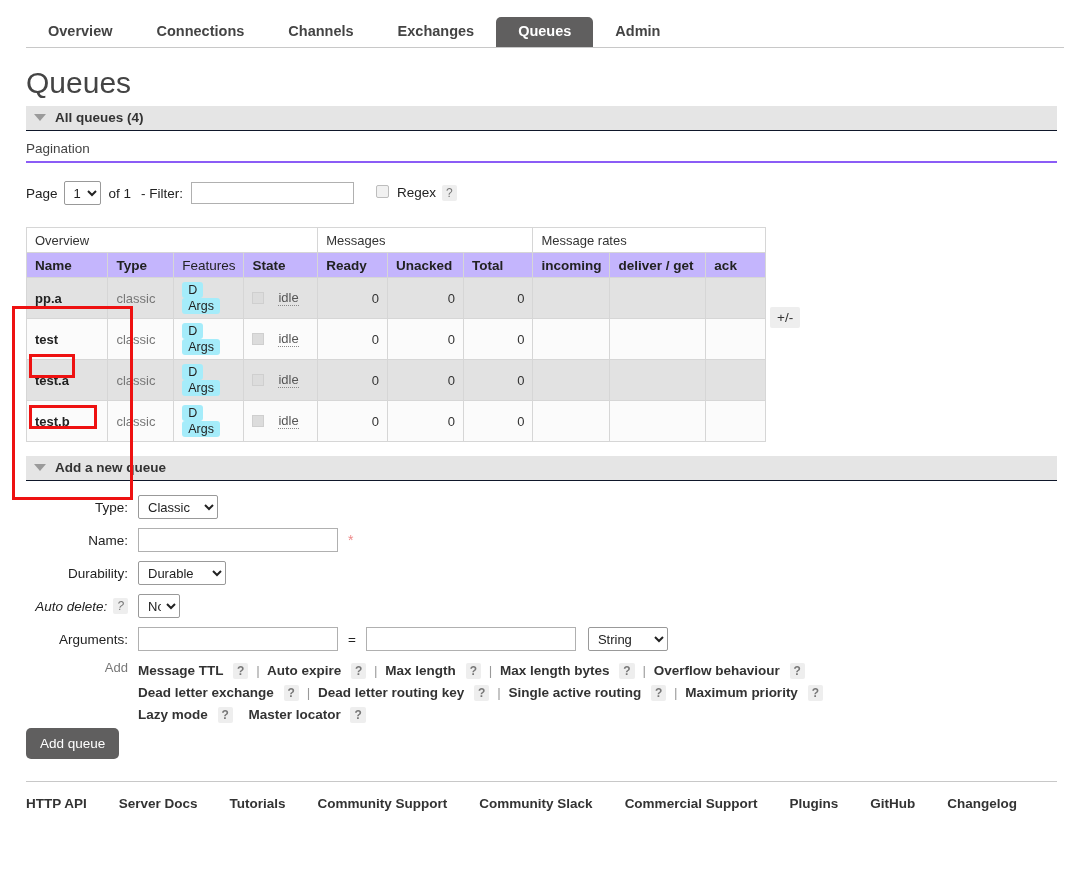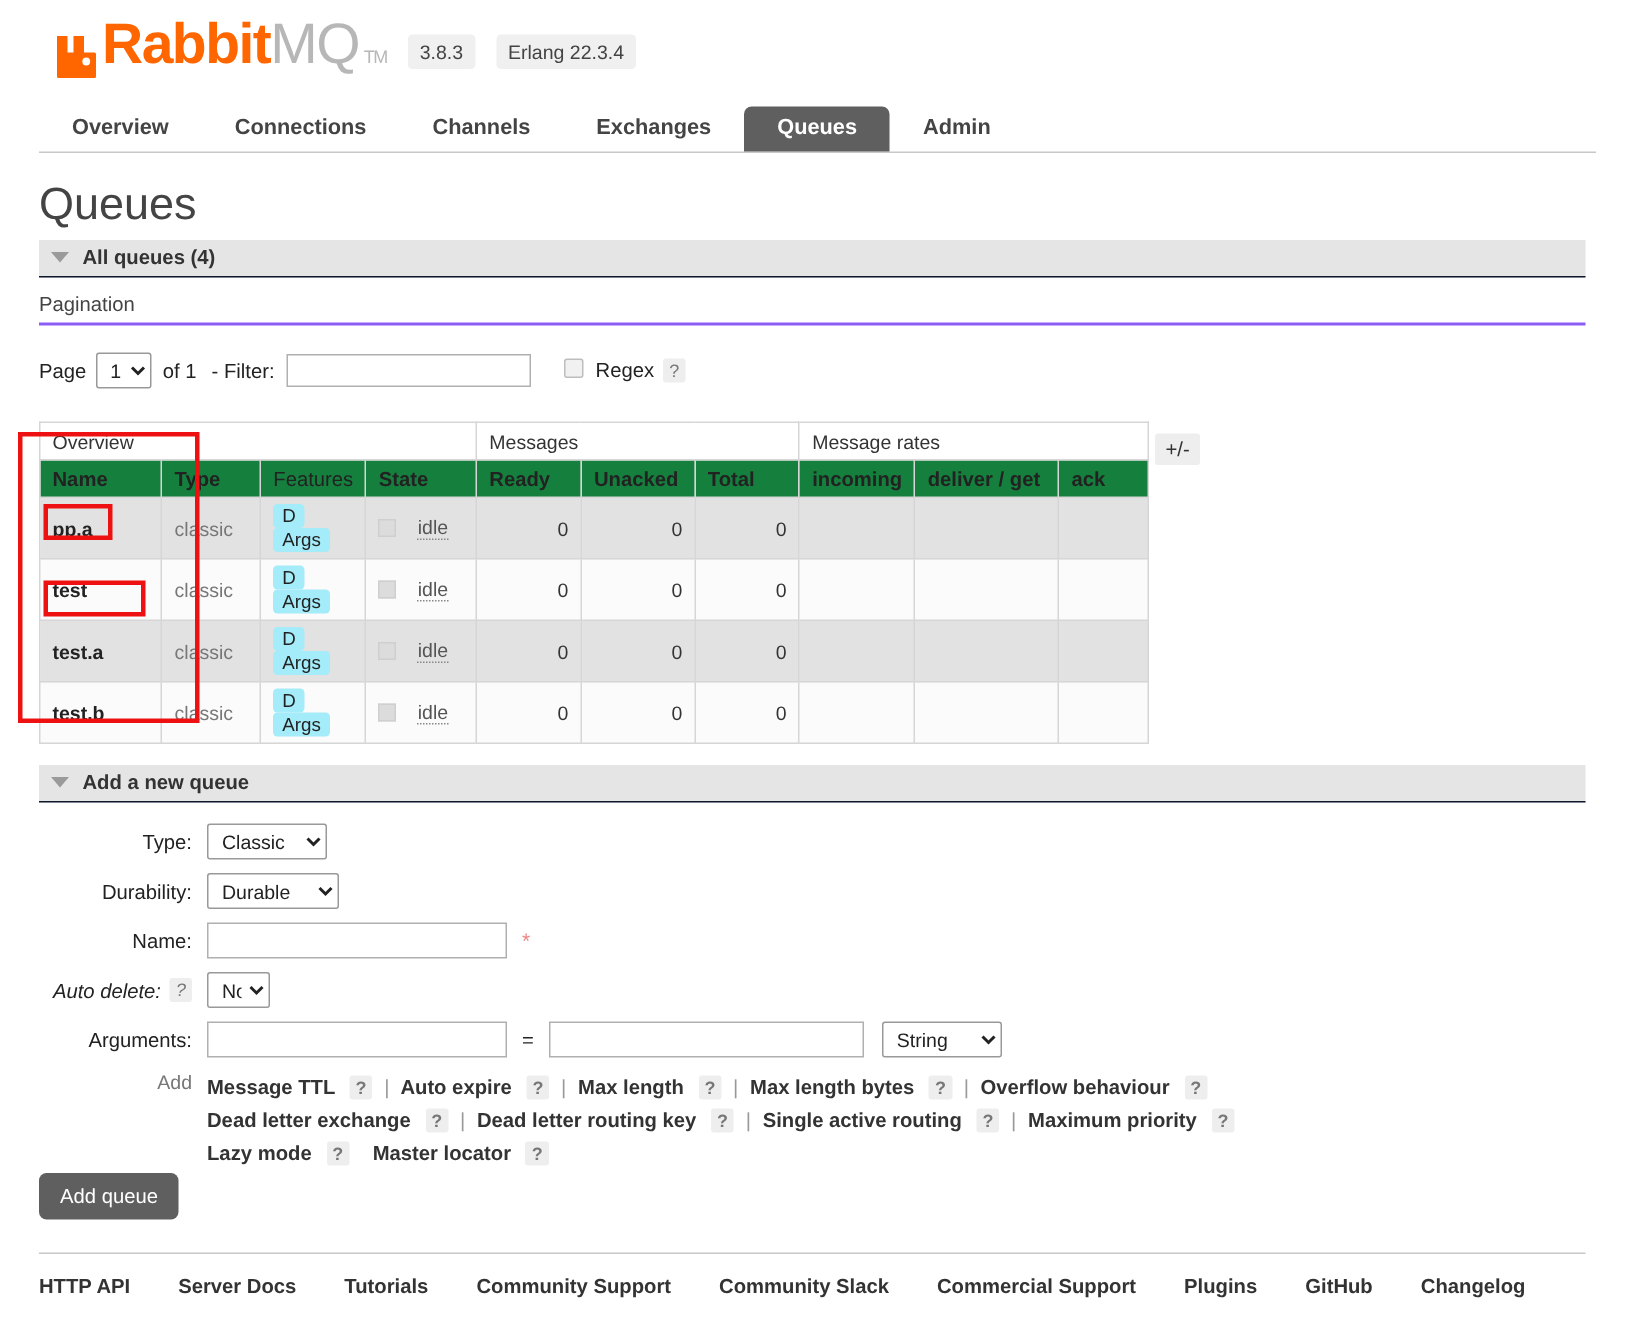--- a/index.html
+++ b/index.html
@@ -98,21 +98,21 @@
     font-size: 13px; color: #222; width: 740px;
   }
   table.queues th, table.queues td {
     border: 1px solid #d6d6d6; padding: 4px 8px; height: 25px;
   }
   tr.grp th {
     font-weight: normal; font-size: 13px; text-align: left;
     color: #333; background: #ffffff; padding: 4px 8px;
   }
   tr.cols th {
-    font-weight: bold; text-align: left; background: #15803d;
+    font-weight: bold; text-align: left; background: #c4b5fd;
     font-size: 13.5px; white-space: nowrap;
   }
   tr.cols th.feat { font-weight: normal; }
   tr.cols th.num { text-align: left; }
   td.name { font-weight: bold; }
   td.type { color: #777; }
   td.num { text-align: right; color: #333; }
   tr.alt td { background: #e2e2e2; }
   tr.plain td { background: #fbfbfb; }
   .badge {
@@ -170,35 +170,20 @@
   }
 
   
   .anno { position: absolute; border: 3px solid #ee1111; pointer-events: none; }
 </style>
 </head>
 <body>
 
 <div id="page">
 
-  <div class="header">
-    <div class="logo-wrap">
-      <svg class="logo-icon" viewBox="0 0 30 32">
-        <path d="M2,2 H9 V13 H13 V2 H20 V13 H27 A1,1 0 0 1 28,14 V29 A1,1 0 0 1 27,30 H3 A1,1 0 0 1 2,29 Z" fill="#ff6600"></path>
-        <circle cx="21.5" cy="19" r="2.6" fill="#ffffff"></circle>
-      </svg>
-      <div class="logo-text">
-        <span class="logo-rabbit">Rabbit</span>
-          <span class="logo-mq">MQ</span>
-          <span class="logo-tm">TM</span>
-      </div>
-    </div>
-    <span class="ver-badge">3.8.3</span>
-    <span class="ver-badge">Erlang 22.3.4</span>
-  </div>
 
   <div class="nav">
     <div class="nav-item">Overview</div>
     <div class="nav-item">Connections</div>
     <div class="nav-item">Channels</div>
     <div class="nav-item">Exchanges</div>
     <div class="nav-item active">Queues</div>
     <div class="nav-item">Admin</div>
   </div>
 
@@ -336,30 +321,30 @@
     <div class="form">
 
       <div class="frow">
         <span class="flabel">Type:</span>
         <select class="mini" style="width:80px">
           <option>Classic</option>
         </select>
       </div>
 
       <div class="frow">
+        <span class="flabel">Name:</span>
+        <input class="txt" style="width: 200px; height: 24px;" type="text" value="">
+        <span class="req">*</span>
+      </div>
+
+      <div class="frow">
         <span class="flabel">Durability:</span>
         <select class="mini" style="width:88px">
           <option>Durable</option>
         </select>
-      </div>
-
-      <div class="frow">
-        <span class="flabel">Name:</span>
-        <input class="txt" style="width: 200px; height: 24px;" type="text" value="">
-        <span class="req">*</span>
       </div>
 
       <div class="frow">
         <span class="flabel-help">
           <span>Auto delete:</span>
           <span class="help">?</span>
         </span>
         <select class="mini" style="width:42px">
           <option>No</option>
         </select>

